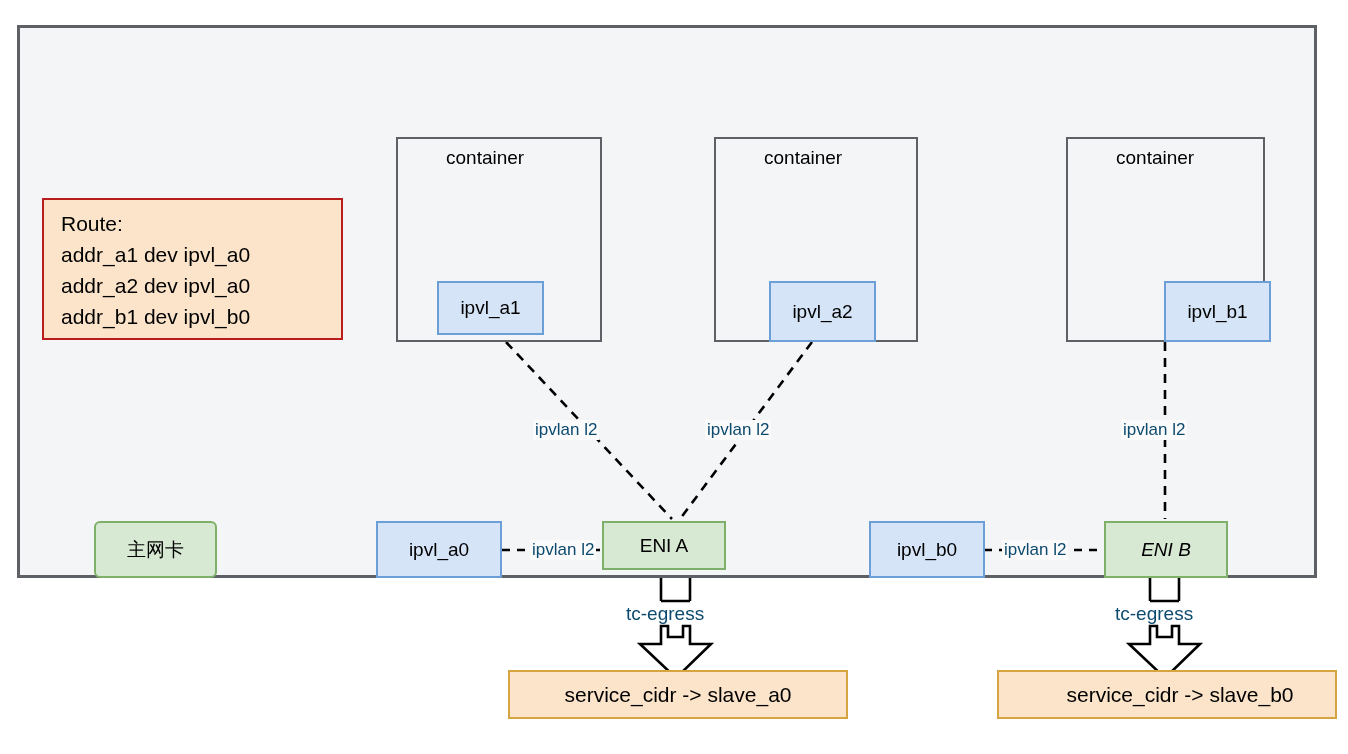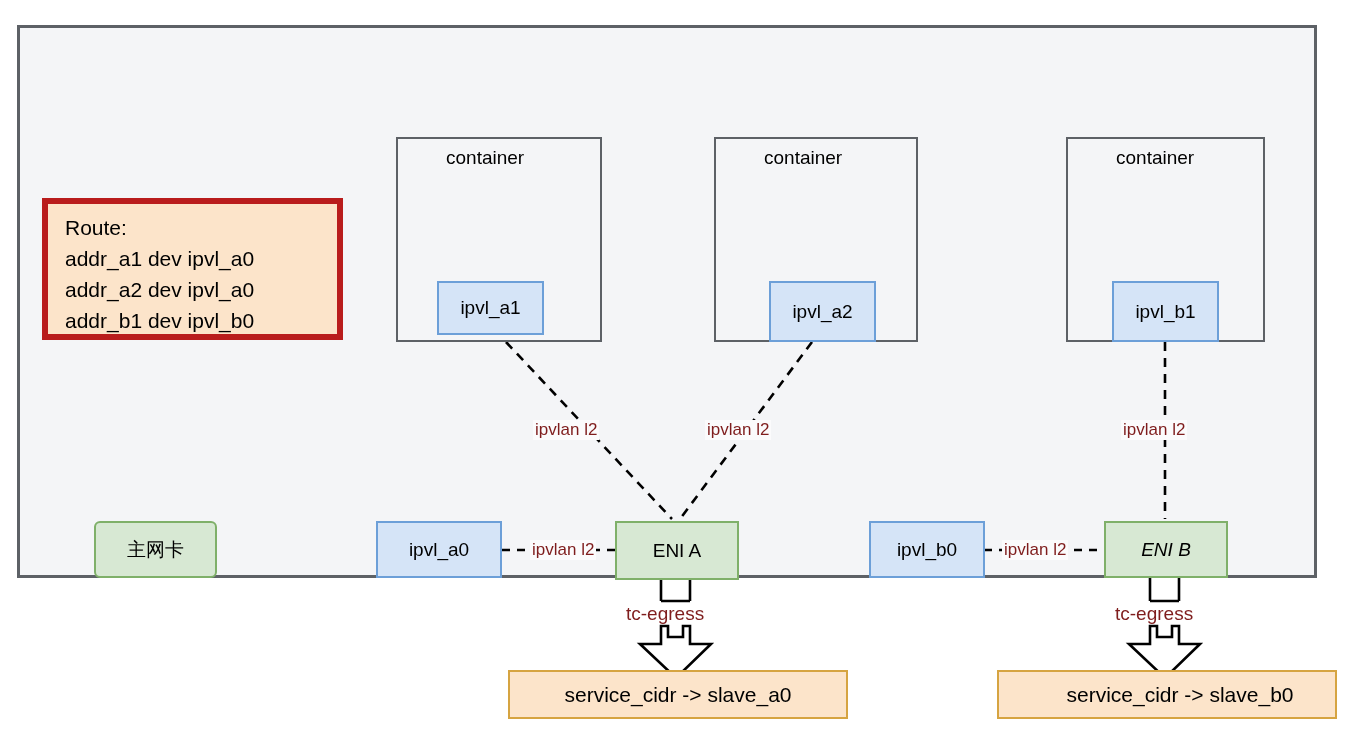--- a/index.html
+++ b/index.html
@@ -73,35 +73,35 @@
     justify-content: center;
   }
 
   
   #route-note {
     left: 42px;
     top: 198px;
     width: 301px;
     height: 142px;
     background: #fce4ca;
-    border: 6px solid #b91c1c;
+    border: 2px solid #b91c1c;
     padding: 8px 0 0 17px;
   }
   #route-note .line {
     font-size: 21px;
     line-height: 31px;
     color: #000;
     white-space: nowrap;
   }
 
   
   .edge-label {
     position: absolute;
     font-size: 17px;
-    color: #7f1d1d;
+    color: #0c4a6e;
     background: #fbfbfc;
     white-space: nowrap;
     padding: 0 2px;
     line-height: 20px;
   }
   .edge-label.plain {
     background: transparent;
   }
 
   svg.overlay {
@@ -160,39 +160,39 @@
   <div class="abs container-box" style="left:714px; top:137px; width:204px; height:205px;">
     <div class="container-label">container</div>
   </div>
   <div class="abs node node-blue" style="left:769px; top:281px; width:107px; height:61px;">
     <span>ipvl_a2</span>
   </div>
 
   <div class="abs container-box" style="left:1066px; top:137px; width:199px; height:205px;">
     <div class="container-label">container</div>
   </div>
-  <div class="abs node node-blue" style="left:1112px; top:281px; width:107px; height:61px;">
+  <div class="abs node node-blue" style="left:1164px; top:281px; width:107px; height:61px;">
     <span>ipvl_b1</span>
   </div>
 
   <div class="edge-label" style="left:533px; top:420px;">ipvlan l2</div>
   <div class="edge-label" style="left:705px; top:420px;">ipvlan l2</div>
   <div class="edge-label" style="left:1121px; top:420px;">ipvlan l2</div>
 
   <div class="abs node node-green" style="left:94px; top:521px; width:123px; height:57px;border-radius:6px;">
     <span>主网卡</span>
   </div>
 
   <div class="abs node node-blue" style="left:376px; top:521px; width:126px; height:57px;text-align:right;">
     <span>ipvl_a0</span>
   </div>
 
   <div class="edge-label" style="left:530px; top:540px;">ipvlan l2</div>
 
-  <div class="abs node node-green" style="left:615px; top:521px; width:124px; height:59px;">
+  <div class="abs node node-green" style="left:602px; top:521px; width:124px; height:49px;">
     <span>ENI A</span>
   </div>
 
   <div class="abs node node-blue" style="left:869px; top:521px; width:116px; height:57px;">
     <span>ipvl_b0</span>
   </div>
 
   <div class="edge-label" style="left:1002px; top:540px;">ipvlan l2</div>
 
   <div class="abs node node-green" style="left:1104px; top:521px; width:124px; height:57px;font-style:italic;">

